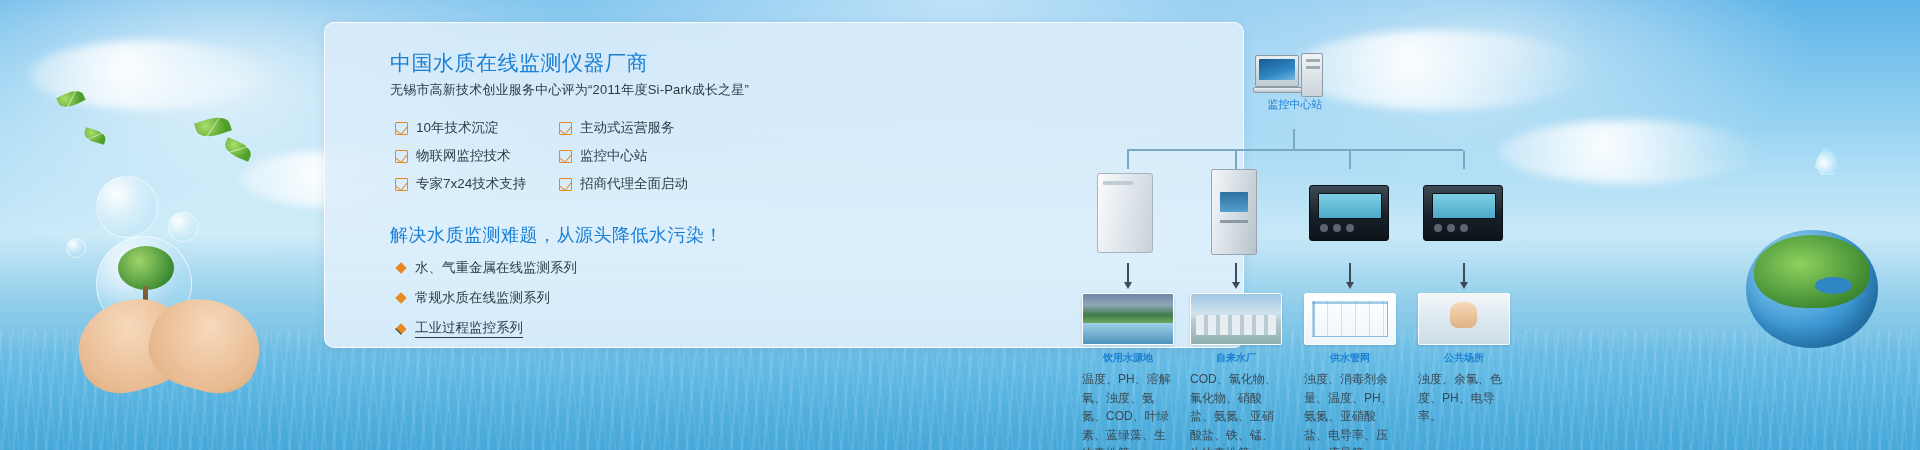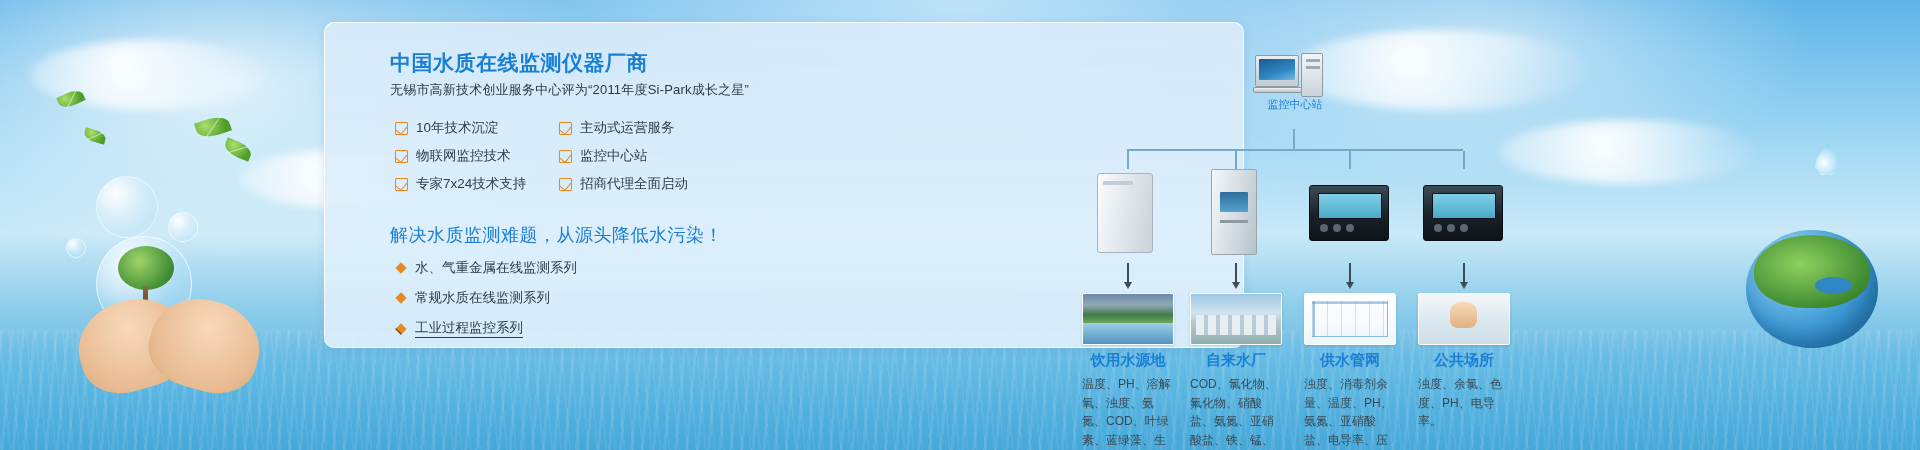--- a/index.html
+++ b/index.html
@@ -48,21 +48,21 @@
   }
   .panel {
     position: absolute; left: 324px; top: 22px; width: 920px; height: 326px;
     background: linear-gradient(180deg, rgba(216,235,250,0.92), rgba(226,241,252,0.88));
     border: 1px solid rgba(255,255,255,0.85);
     border-radius: 10px;
     box-shadow: 0 2px 10px rgba(40,100,150,0.12);
   }
   .panel-title {
     position: absolute; left: 65px; top: 26px;
-    font-size: 21px; color: #1a7fd4; letter-spacing: .5px; font-weight: 700;
+    font-size: 21px; color: #1a7fd4; letter-spacing: .5px; font-weight: 400;
   }
   .panel-sub {
     position: absolute; left: 65px; top: 58px;
     font-size: 13px; color: #2a3a45; font-weight: normal; letter-spacing: .2px;
   }
   .features {
     position: absolute; left: 70px; top: 96px; width: 310px;
     display: grid; grid-template-columns: 142px 142px; gap: 10px 22px;
   }
   .feat { display: flex; align-items: center; gap: 8px; font-size: 13.5px; color: #2c3d48; }
@@ -180,21 +180,21 @@
       repeating-linear-gradient(90deg, rgba(120,180,220,.35) 0 1px, rgba(0,0,0,0) 1px 14px);
     border: 1px solid rgba(120,180,220,.5);
   }
   .t4 { background: linear-gradient(180deg,#f3f7fa 0%,#dfeaf1 45%,#cddde7 100%); }
   .t4::after {
     content:""; position:absolute; left:34%; top:16%; width:30%; height:52%;
     background: linear-gradient(180deg,#f6d9b8,#e0b185);
     border-radius: 40% 40% 30% 30%;
   }
   .card-title {
-    margin-top: 6px; text-align: center; font-size: 15px; font-weight: bold; color: #1a7fd4;
+    margin-top: 6px; text-align: center; font-size: 10px; font-weight: bold; color: #1a7fd4;
   }
   .card-desc {
     margin-top: 5px; font-size: 12px; line-height: 1.55; color: #3a4a55; text-align: left;
   }
 
   
   .tree-ball {
     position: absolute; left: 96px; top: 236px; width: 96px; height: 96px; border-radius: 50%;
     background: radial-gradient(circle at 34% 30%, rgba(255,255,255,.9), rgba(190,230,250,.35) 55%, rgba(150,210,240,.25) 100%);
     border: 1px solid rgba(255,255,255,.7);

